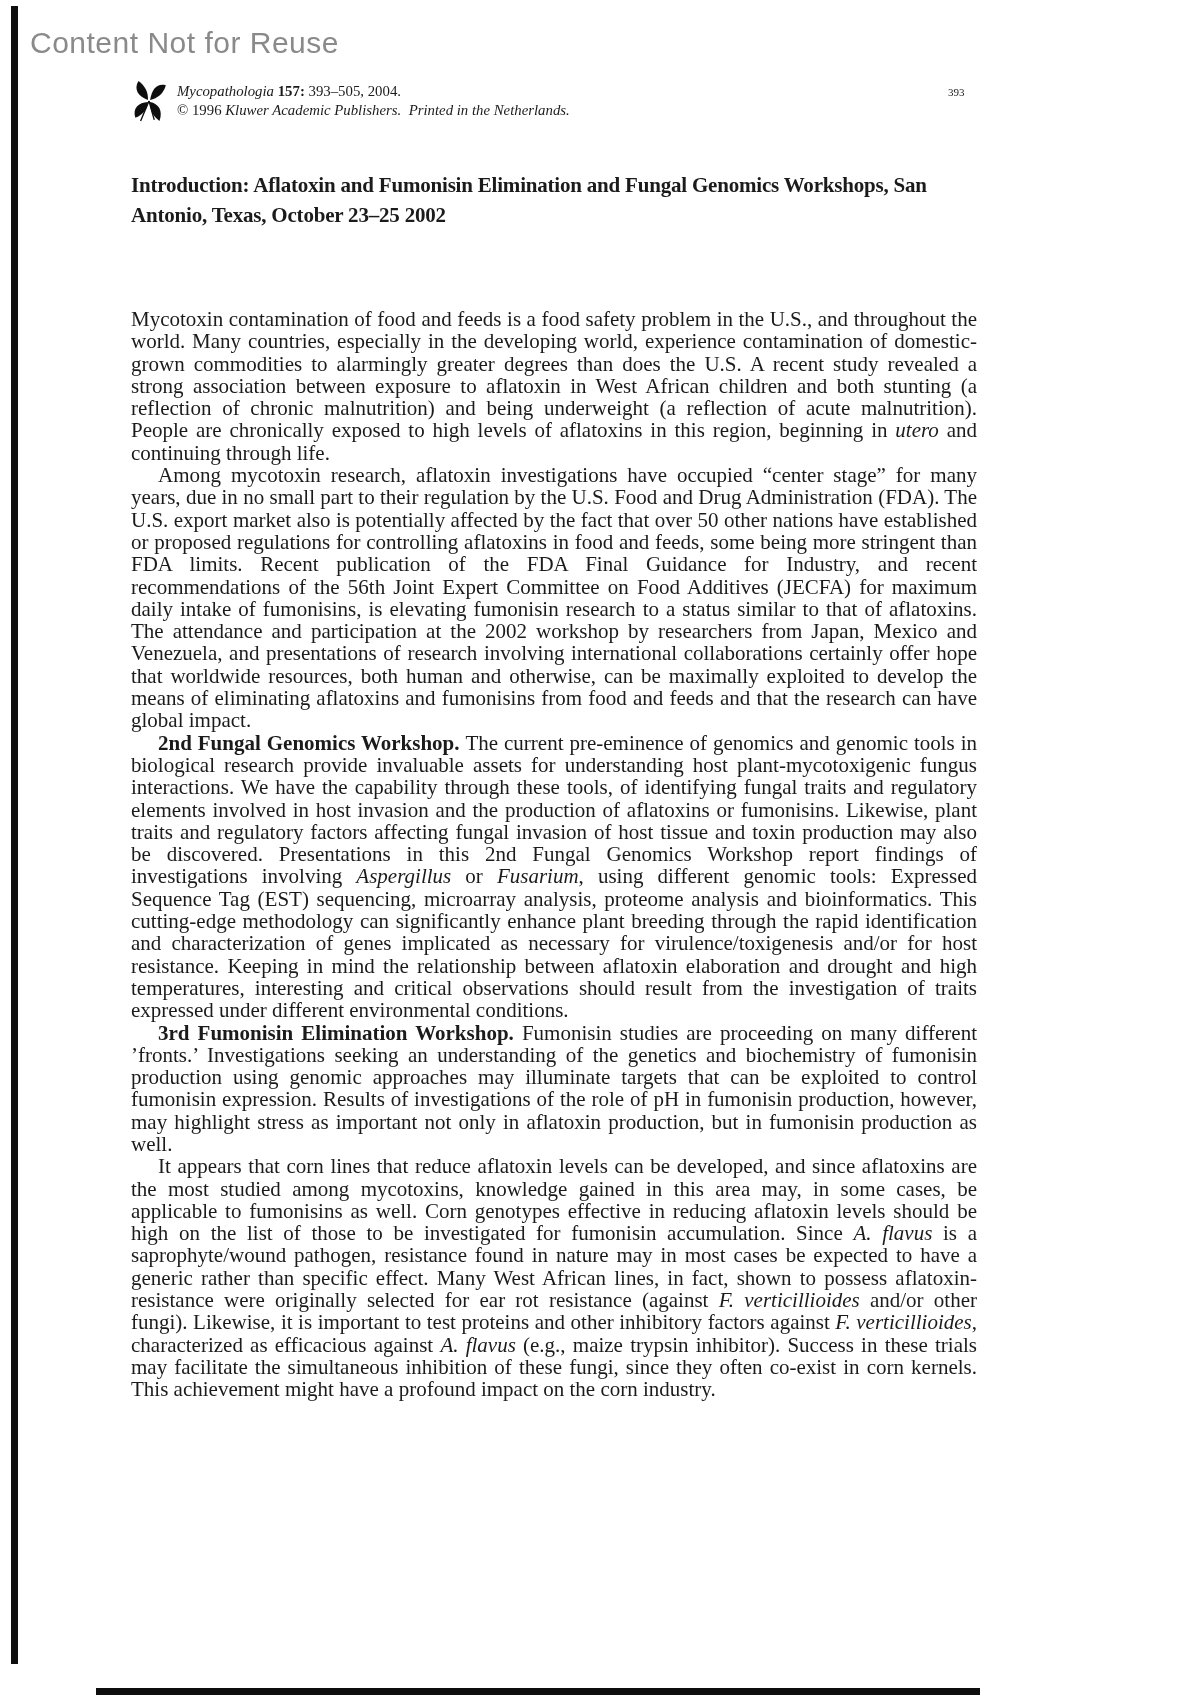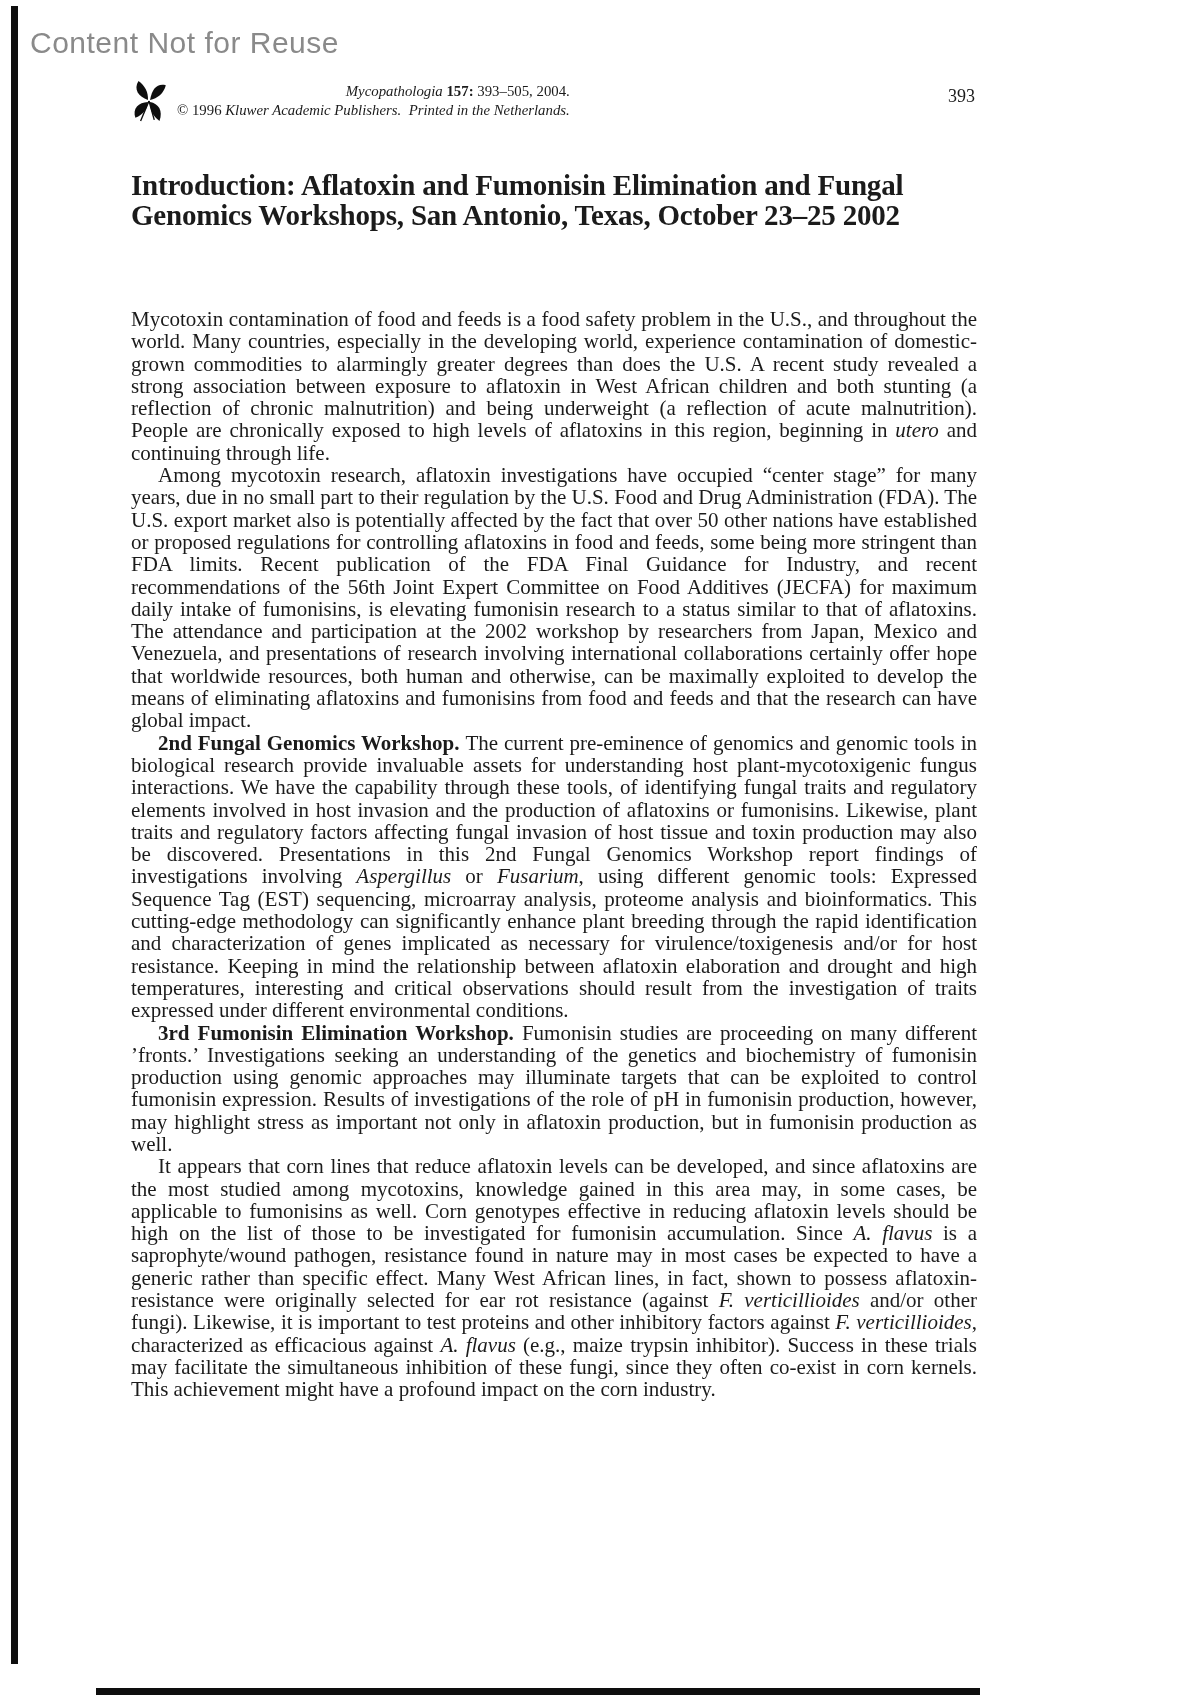--- a/index.html
+++ b/index.html
@@ -17,29 +17,29 @@
 
   .watermark{
     position:absolute;left:30px;top:26px;
     font-family:"Liberation Sans", sans-serif;
     font-size:30px;color:#8a8a8a;letter-spacing:0.5px;
     white-space:nowrap;
   }
   .header-logo{position:absolute;left:130px;top:80px;width:38px;height:42px;}
   .journal-block{
     position:absolute;left:177px;top:82px;
-    font-size:14.8px;line-height:19px;white-space:nowrap;text-align:right;
+    font-size:14.8px;line-height:19px;white-space:nowrap;
   }
   .page-number{
     position:absolute;left:948px;top:86px;
-    font-size:18px;
+    font-size:11px;
   }
   .paper-title{
     position:absolute;left:131px;top:170px;width:862px;
-    font-size:29px;font-weight:bold;line-height:30px;
+    font-size:21px;font-weight:bold;line-height:30px;
     margin:0;letter-spacing:-0.2px;
   }
   .paper-body{
     position:absolute;left:131px;top:308px;width:846px;
     font-size:21px;line-height:22.3px;
     text-align:justify;
   }
   .para{margin:0;padding:0;}
   .para.indent{text-indent:27px;}
   .r-italic{font-style:italic;}

